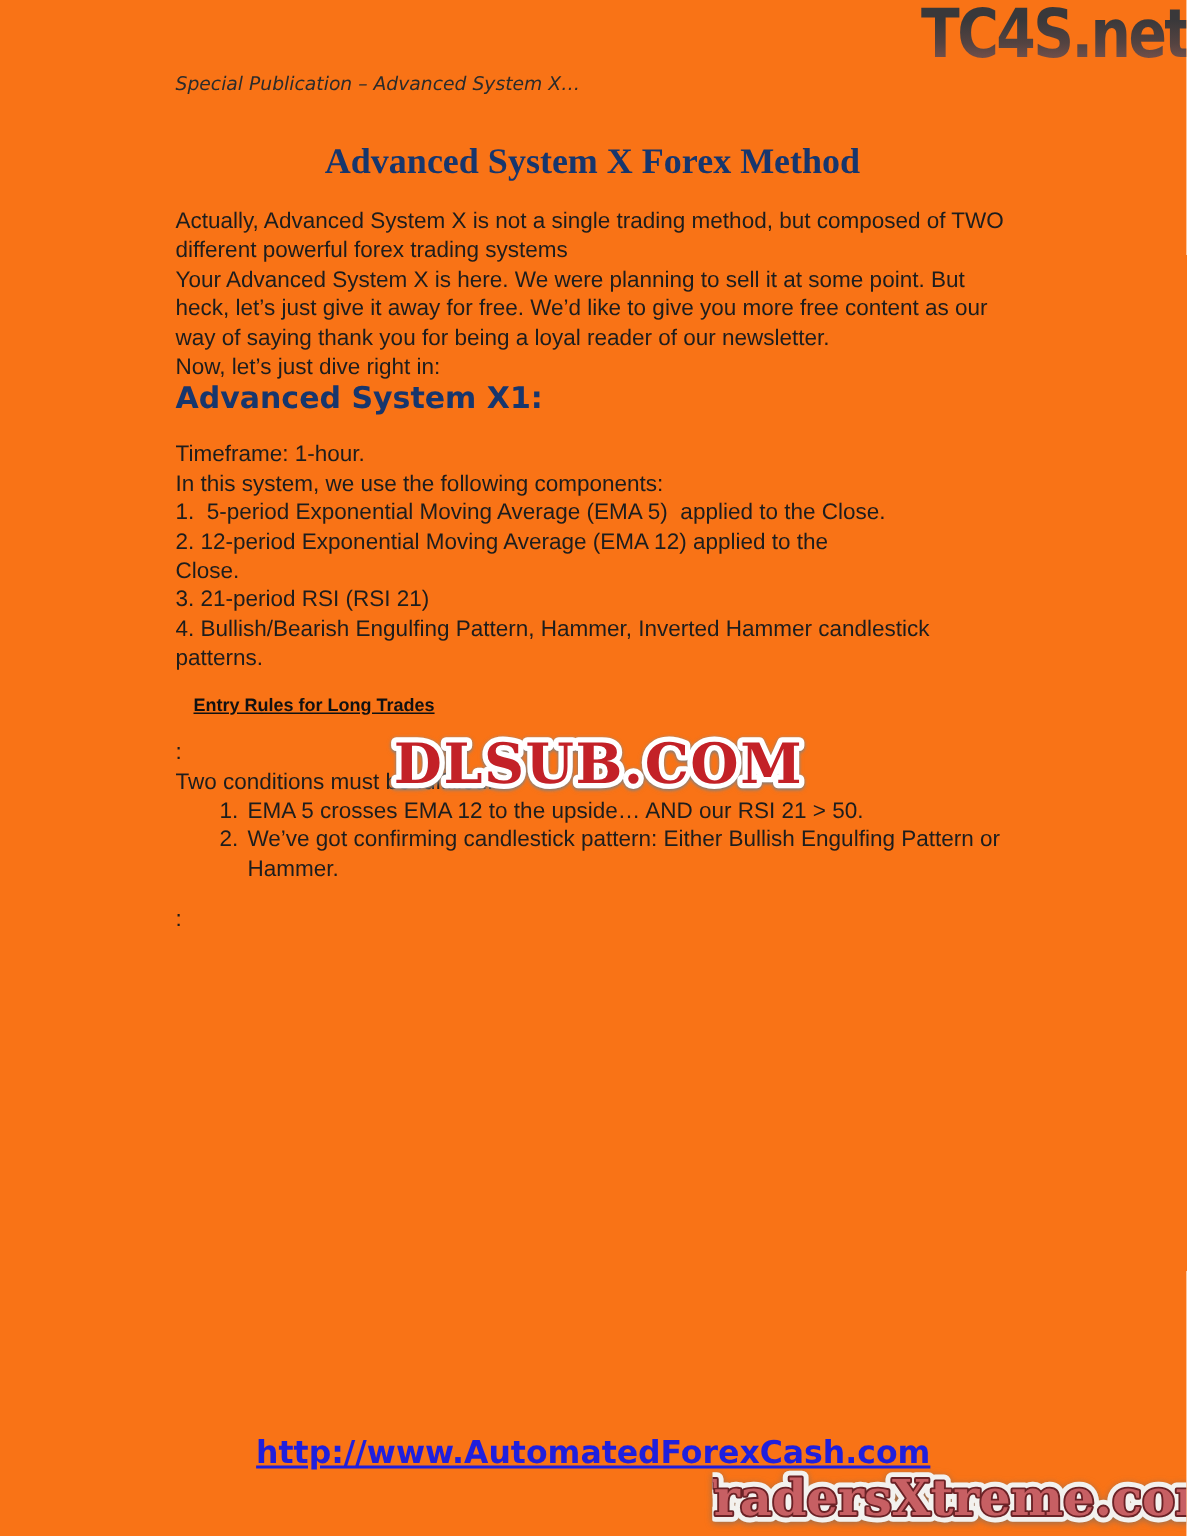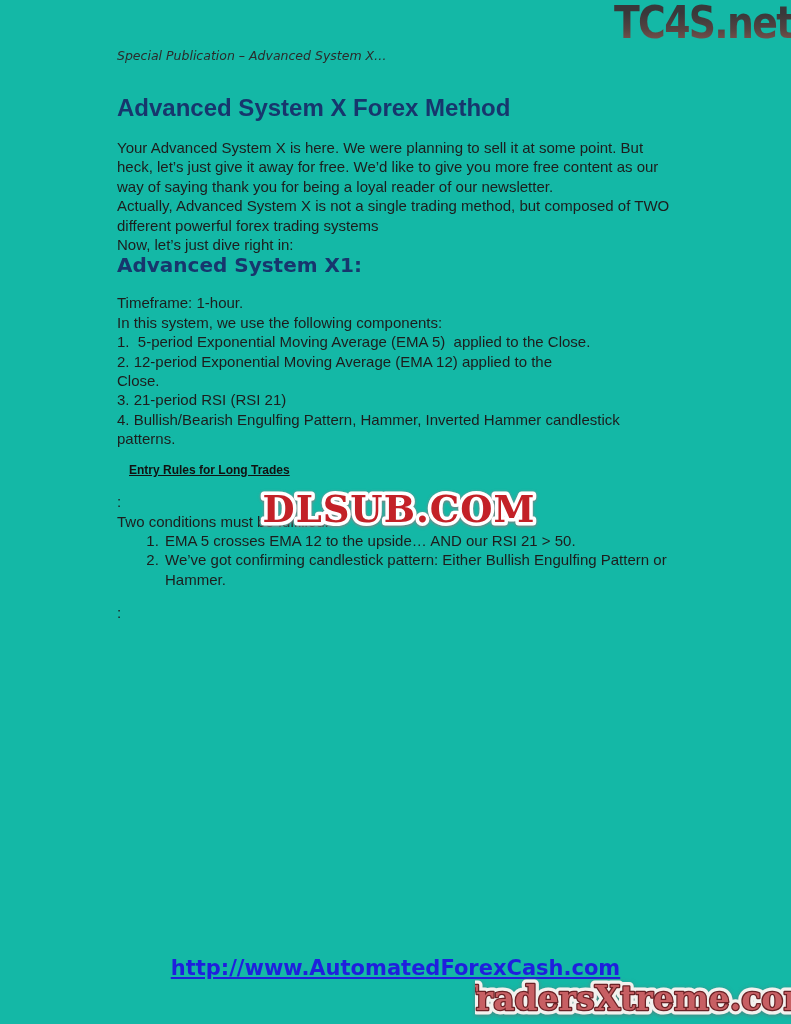--- a/index.html
+++ b/index.html
@@ -1,40 +1,40 @@
 <!DOCTYPE html>
 <html><head>
 <meta charset="utf-8">
 <style>
   html,body{margin:0;padding:0;background:#ffffff;}
   .page{
     position:relative;
     width:791px;height:1024px;
-    background:#14b8a6;
+    background:#f97316;
     overflow:hidden;
     font-family:"Liberation Sans",sans-serif;
     color:#1d1d1d;
   }
   .content{
     position:absolute;left:117px;top:48px;width:556px;
   }
   .running{
     font-family:"DejaVu Sans",sans-serif;
     font-style:italic;font-size:12.5px;line-height:15px;
     color:#2b2b2b;margin:0 0 31px 0;white-space:pre-wrap;
   }
   .publabel{
     font-family:"DejaVu Sans",sans-serif;
     font-style:italic;font-weight:bold;font-size:14.5px;line-height:19px;
     color:#111;margin:0 0 18px 0;
   }
   h1.title{
-    font-family:Liberation Sans, sans-serif;
+    font-family:Liberation Serif, serif;
     font-size:24px;line-height:28px;font-weight:bold;
-    color:#17366d;margin:0 0 16px 0;
+    color:#17366d;text-align:center;margin:0 0 16px 0;
   }
   p.body{
     font-size:15px;line-height:19.4px;margin:0;white-space:pre-wrap;
   }
   .mb13{margin-bottom:13px}.mb24{margin-bottom:24px}.mb9{margin-bottom:9px}
   .mb14{margin-bottom:14px}.mb15{margin-bottom:15px}.mb21{margin-bottom:21px}
   .mb11{margin-bottom:11px}.mb19{margin-bottom:19px}.mb17{margin-bottom:17px}
   h2.sec{
     font-family:"DejaVu Sans",sans-serif;
     font-size:20px;line-height:23px;font-weight:bold;
@@ -76,23 +76,23 @@
 
   <div class="tc4s">TC4S.net</div>
 
   <div class="content">
 
     <p class="running">Special Publication – Advanced System X…</p>
 
 
     <h1 class="title">Advanced System X Forex Method</h1>
 
+    <p class="body mb24">Actually, Advanced System X is not a single trading method, but composed of TWO different powerful forex trading systems</p>
+
     <p class="body mb13">Your Advanced System X is here. We were planning to sell it at some point. But heck, let’s just give it away for free. We’d like to give you more free content as our way of saying thank you for being a loyal reader of our newsletter.</p>
-
-    <p class="body mb24">Actually, Advanced System X is not a single trading method, but composed of TWO different powerful forex trading systems</p>
 
     <p class="body mb9">Now, let’s just dive right in:</p>
 
     <h2 class="sec">Advanced System X1:</h2>
 
     <p class="body mb14">Timeframe: 1-hour.</p>
 
 
     <p class="body mb21">In this system, we use the following components:</p>
 

